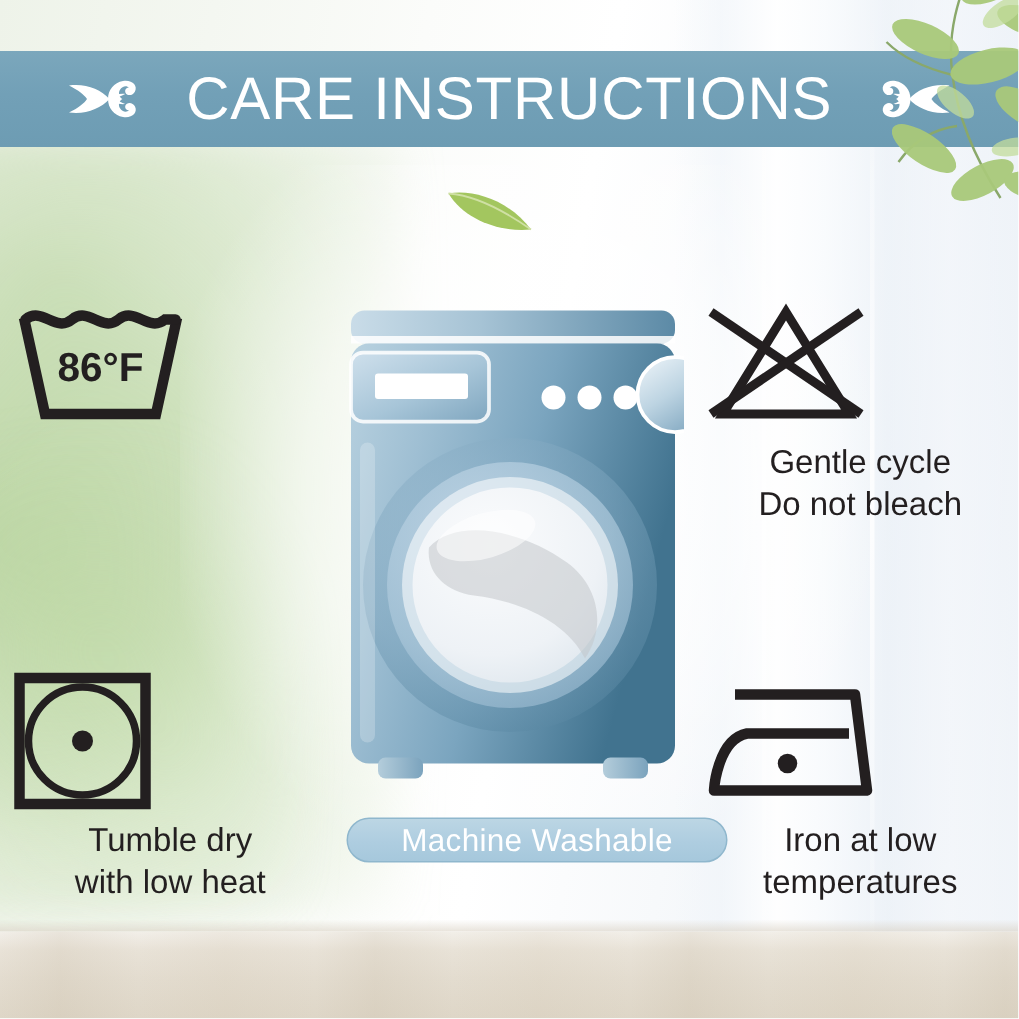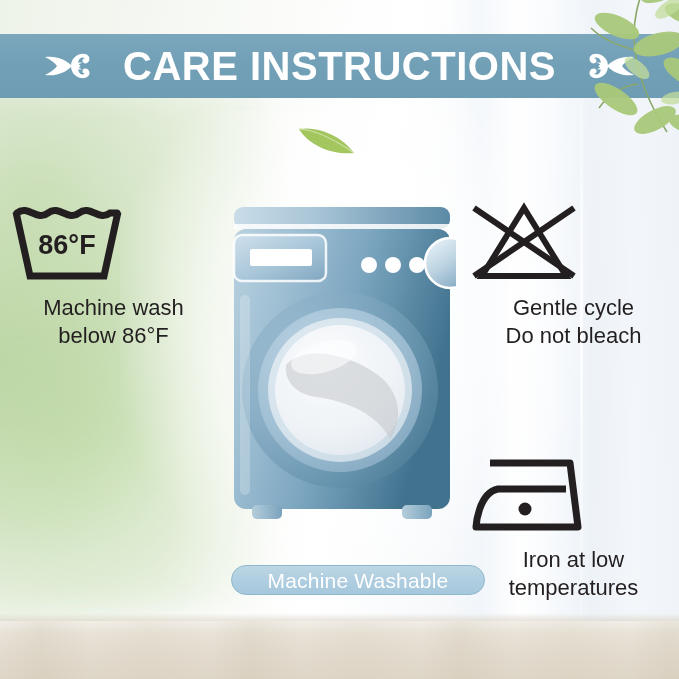--- a/index.html
+++ b/index.html
@@ -121,21 +121,21 @@
     height: 64px;
     background: linear-gradient(180deg, #7ba7bc 0%, #72a0b7 45%, #6d9cb3 100%);
     display: flex;
     align-items: center;
     justify-content: center;
     gap: 18px;
   }
   .banner-title {
     color: #ffffff;
     font-size: 40px;
-    font-weight: bold;
+    font-weight: normal;
     letter-spacing: 0.5px;
     white-space: nowrap;
     line-height: 1;
   }
   .ornament { flex: 0 0 auto; display: block; }
   .ornament.right { transform: scaleX(-1); }
 
   
   .leaf-corner {
     position: absolute;
@@ -194,21 +194,20 @@
     top: 545px;
     width: 254px;
     height: 30px;
     border-radius: 16px;
     background: linear-gradient(180deg, #bcd6e4 0%, #aecde0 55%, #a6c8dc 100%);
     border: 1.5px solid #8fb7cd;
     display: flex;
     align-items: center;
     justify-content: center;
     box-sizing: border-box;
-    margin-top: 20px;
   }
   .badge-label {
     color: #ffffff;
     font-size: 21px;
     line-height: 1;
     letter-spacing: 0.2px;
   }
 </style>
 </head>
 <body>
@@ -352,36 +351,45 @@
   </div>
 
   <div class="cell cell-tl">
     <div class="sym">
       <svg width="122" height="88" viewBox="0 0 122 88">
         <path d="M10 14 L24 78 L98 78 L112 14" fill="none" stroke="#231f20" stroke-width="7" stroke-linejoin="miter" stroke-linecap="butt"></path>
         <path d="M11 15 C22 6, 31 24, 42 15 C53 6, 62 24, 73 15 C84 6, 93 24, 104 15 L111 15" fill="none" stroke="#231f20" stroke-width="7" stroke-linecap="round"></path>
         <text x="61" y="56" text-anchor="middle" font-family="'Liberation Sans', sans-serif" font-size="27" font-weight="600" fill="#231f20">86°F</text>
       </svg>
     </div>
-    <div class="cap">Machine wash
-below 86°F</div>
   </div>
 
   <div class="cell cell-tr">
     <div class="sym">
       <svg width="116" height="88" viewBox="0 0 116 88">
         <path d="M58 10 L100 78 L16 78 Z" fill="none" stroke="#231f20" stroke-width="6" stroke-linejoin="miter"></path>
         <line x1="8" y1="10" x2="108" y2="78" stroke="#231f20" stroke-width="6" stroke-linecap="butt"></line>
         <line x1="108" y1="10" x2="8" y2="78" stroke="#231f20" stroke-width="6" stroke-linecap="butt"></line>
       </svg>
     </div>
     <div class="cap">Gentle cycle
 Do not bleach</div>
   </div>
 
+  <div class="cell cell-bl">
+    <div class="sym">
+      <svg width="98" height="94" viewBox="0 0 98 94">
+        <rect x="7" y="5" width="84" height="84" fill="none" stroke="#231f20" stroke-width="7"></rect>
+        <circle cx="49" cy="47" r="36" fill="none" stroke="#231f20" stroke-width="5"></circle>
+        <circle cx="49" cy="47" r="7" fill="#231f20"></circle>
+      </svg>
+    </div>
+    <div class="cap">Tumble dry
+with low heat</div>
+  </div>
 
   <div class="cell cell-br">
     <div class="sym">
       <svg width="120" height="90" viewBox="0 0 120 90">
         <path d="M24 14 L104 14 L112 78 L10 78 C10 78, 12 44, 32 40 L100 40" fill="none" stroke="#231f20" stroke-width="7" stroke-linejoin="round" stroke-linecap="butt"></path>
         <circle cx="59" cy="60" r="6.5" fill="#231f20"></circle>
       </svg>
     </div>
     <div class="cap">Iron at low
 temperatures</div>

